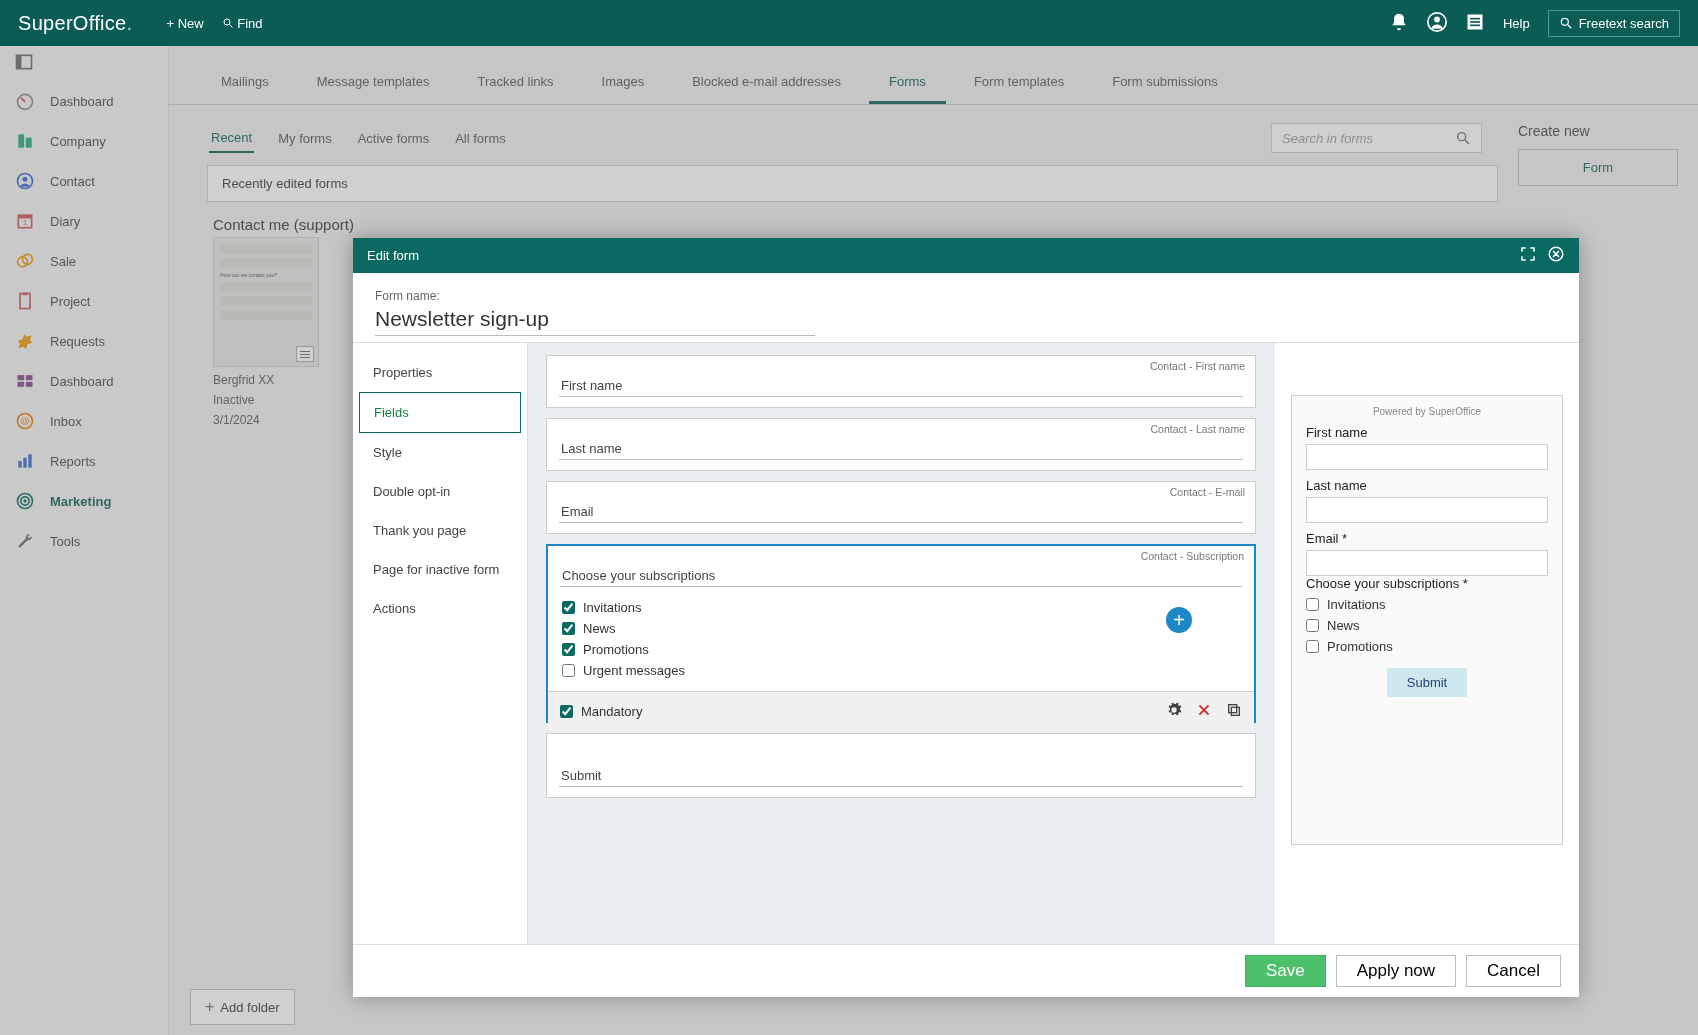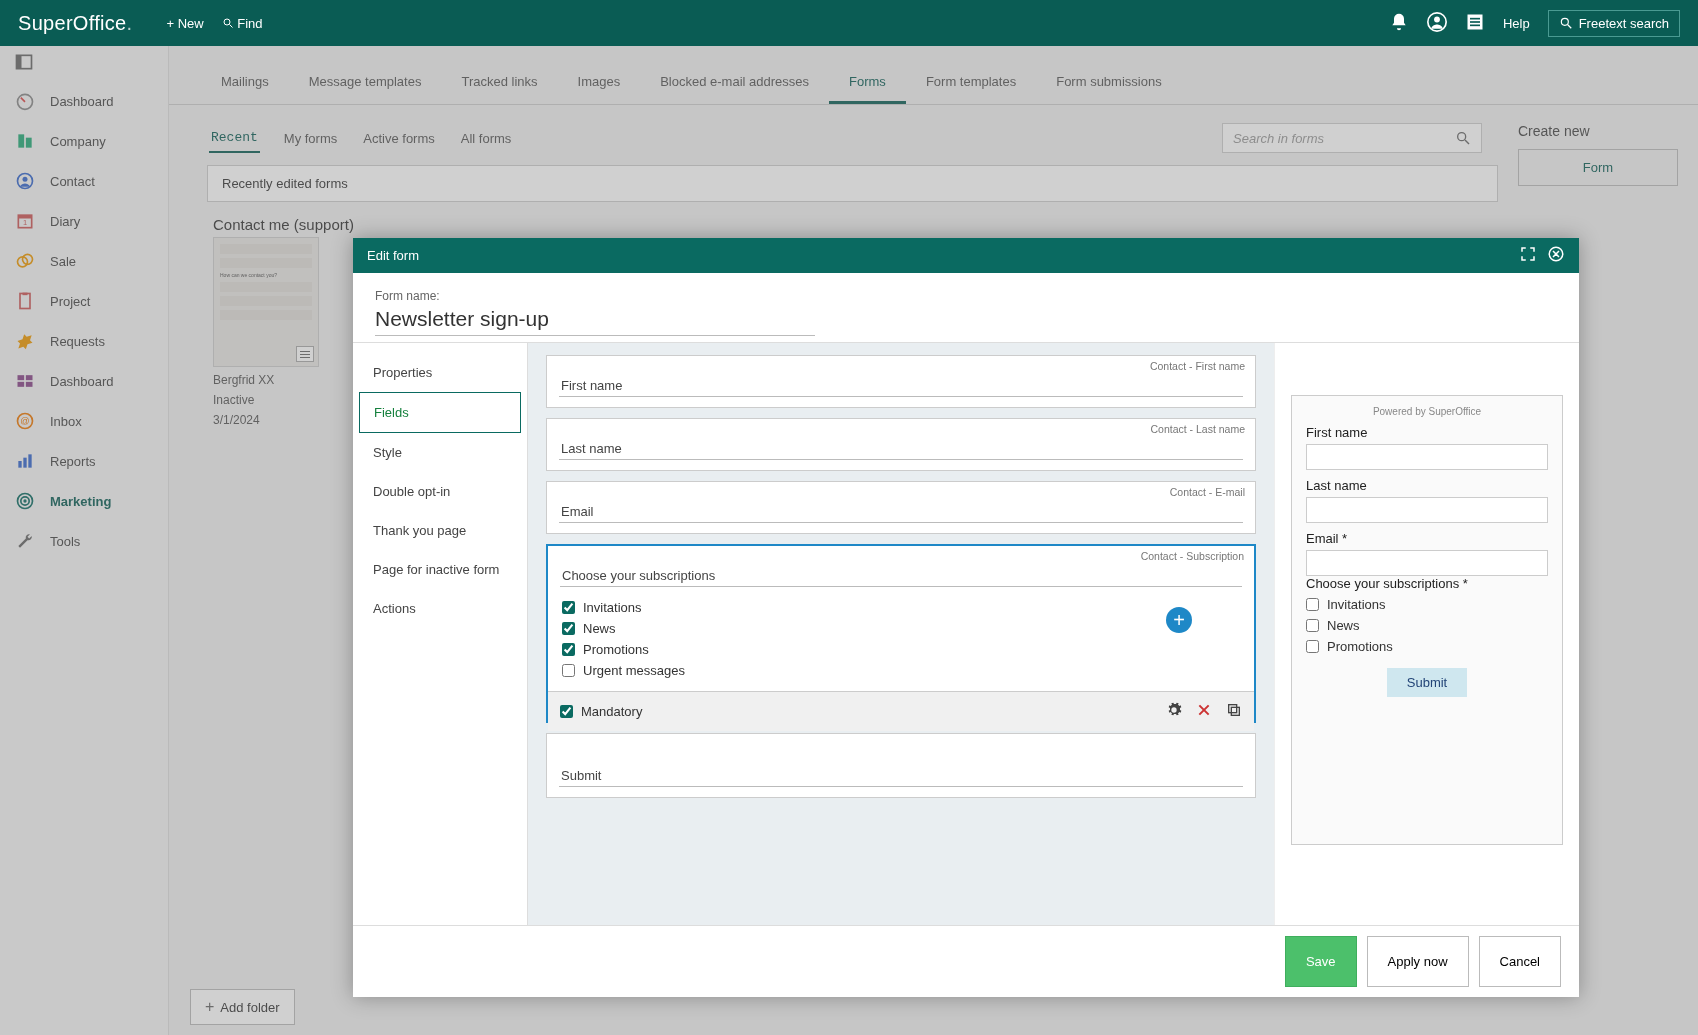--- a/index.html
+++ b/index.html
@@ -14,30 +14,30 @@
 .freetext svg { width: 14px; height: 14px; fill: #fff; }
 .help { cursor: pointer; }
 .shell { display: flex; height: calc(100% - 46px); }
 .leftnav { width: 169px; background: #f5f5f5; border-right: 1px solid #ddd; padding-top: 0; }
 .leftnav .pin { padding: 6px 14px; }
 .leftnav .item { display: flex; align-items: center; gap: 14px; padding: 10px 14px; cursor: pointer; color: #444; }
 .leftnav .item.active { font-weight: 600; color: #0a5c54; }
 .leftnav .icon { width: 22px; display: flex; align-items: center; justify-content: center; }
 .leftnav svg { width: 20px; height: 20px; }
 .main { flex: 1; display: flex; flex-direction: column; }
-.tabs1 { display: flex; gap: 0; padding: 18px 32px 0; border-bottom: 1px solid #ccc; }
+.tabs1 { display: flex; gap: 8px; padding: 18px 32px 0; border-bottom: 1px solid #ccc; }
 .tabs1 .tab { padding: 10px 20px 12px; color: #555; cursor: pointer; }
 .tabs1 .tab.active { color: #0a5c54; border-bottom: 3px solid #0a5c54; }
 .subarea { display: flex; padding: 12px 20px 0; gap: 16px; }
 .subleft { flex: 1; }
 .subright { width: 160px; }
 .tabs2 { display: flex; gap: 22px; padding: 6px 20px; align-items: center; }
 .tabs2 .tab { padding: 6px 2px; color: #555; cursor: pointer; }
-.tabs2 .tab.active { color: #0a5c54; border-bottom: 2px solid #0a5c54; font-family: Liberation Mono, monospace; }
-.searchforms { margin-left: auto; border: 1px solid #ccc; display: flex; align-items: center; padding: 6px 10px; width: 260px; color: #888; background: #fff; }
+.tabs2 .tab.active { color: #0a5c54; border-bottom: 2px solid #0a5c54; }
+.searchforms { margin-left: auto; border: 1px solid #ccc; display: flex; align-items: center; padding: 6px 10px; width: 211px; color: #888; background: #fff; }
 .searchforms svg { width: 16px; height: 16px; fill: #666; margin-left: auto; }
 .recentlabel { border: 1px solid #ccc; padding: 10px 14px; margin: 6px 0 0 18px; background: #fff; width: calc(100% - 22px); }
 .createnew { font-size: 14px; color: #444; padding: 6px 0 10px; }
 .formbtn { border: 1px solid #bbb; padding: 10px 40px; text-align: center; color: #0a5c54; cursor: pointer; }
 .card { margin: 14px 0 0 24px; width: 170px; }
 .cardtitle { font-size: 15px; color: #333; margin-bottom: 4px; }
 .cardthumb { width: 106px; height: 130px; border: 1px solid #ccc; background: #e8e6e3; position: relative; padding: 6px; font-size: 5px; color: #555; }
 .cardthumb .mini { background: #e0ddd9; margin-bottom: 4px; height: 10px; }
 .cardthumb .ham { position: absolute; right: 4px; bottom: 4px; border: 1px solid #aaa; width: 18px; height: 16px; background: #fff; display: flex; flex-direction: column; justify-content: center; gap: 2px; padding: 2px 3px; }
 .cardthumb .ham div { height: 1px; background: #666; }
@@ -69,21 +69,21 @@
 .bf .footer svg { width: 16px; height: 16px; }
 .addbtn { position: absolute; left: 638px; top: 264px; width: 26px; height: 26px; border-radius: 50%; background: #1e88c7; color: #fff; display: flex; align-items: center; justify-content: center; font-size: 20px; font-weight: 300; cursor: pointer; }
 .preview { width: 305px; background: #fff; border-left: 1px solid #eee; padding: 52px 16px 16px; }
 .pvcard { border: 1px solid #ccc; background: #fafafa; padding: 10px 14px 18px; height: 450px; }
 .pvcard .pow { text-align: center; font-size: 10px; color: #888; }
 .pvcard label { display: block; font-size: 13px; color: #222; margin-top: 8px; }
 .pvcard input[type=text] { width: 100%; border: 1px solid #ccc; height: 26px; margin-top: 4px; background: #fff; }
 .pvcard .chk { display: flex; align-items: center; gap: 8px; margin-top: 6px; font-size: 13px; }
 .pvsubmit { background: #cfe7ef; border: none; padding: 7px 20px; margin: 14px auto 0; display: block; font-size: 13px; color: #2a5; color: #247; cursor: pointer; }
 .modalfoot { border-top: 1px solid #ddd; padding: 10px 18px; display: flex; justify-content: flex-end; gap: 10px; }
-.modalfoot button { padding: 17px 20px; border: 1px solid #bbb; background: #fff; cursor: pointer; font-size: 13px; }
+.modalfoot button { padding: 5px 20px; border: 1px solid #bbb; background: #fff; cursor: pointer; font-size: 17px; }
 .modalfoot .save { background: #4cc06b; border-color: #3fae5d; color: #fff; }
 </style>
 </head>
 <body>
 
 <div class="topbar">
   <div class="logo">SuperOffice</div>
   <div class="top-actions">
     <span>+ <span>New</span></span>
     <span>

